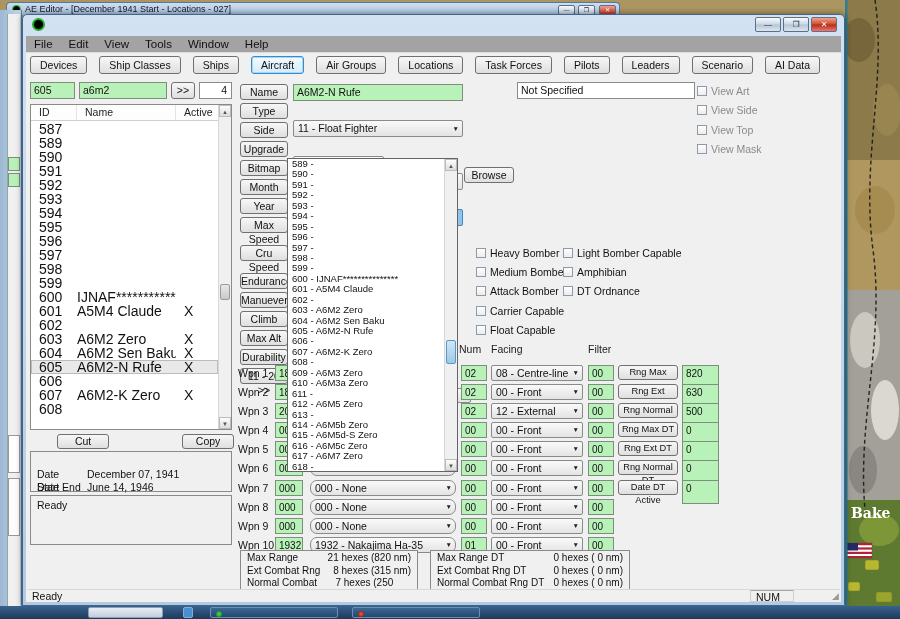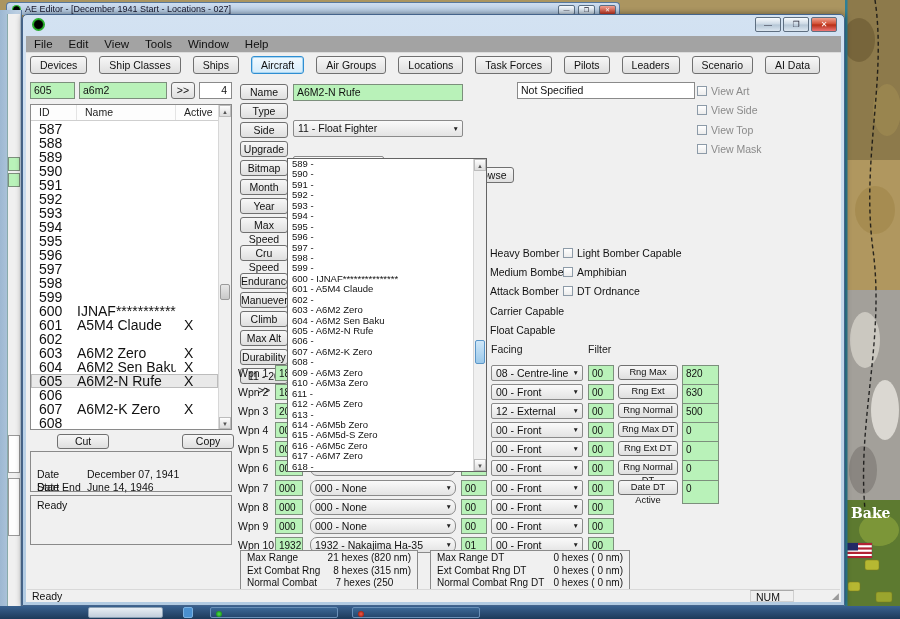--- a/index.html
+++ b/index.html
@@ -79,21 +79,21 @@
   .inf-row { display:flex; height:13px; font-size:10.5px; line-height:13px; }
   .inf-row .l { width:50px; padding-left:6px; }
   .inf-row .v { padding-left:6px; white-space:nowrap; }
 
   
   .lab-btn { position:absolute; left:240px; width:48px; height:16px; line-height:14px; }
   #stat-btns { left:240px; top:160px; width:48px; }
   #stat-btns .btn { width:48px; height:16px; line-height:14px; margin-bottom:3px; }
 
   
-  #dropdown { left:287px; top:158px; width:200px; height:314px; background:#fff; border:1px solid #646464; z-index:50; }
+  #dropdown { left:287px; top:158px; width:171px; height:314px; background:#fff; border:1px solid #646464; z-index:50; }
   #dd-items { position:absolute; left:0; top:0; right:13px; bottom:0; overflow:hidden; }
   .dd-item { height:10.45px; font-size:9.5px; line-height:10.4px; padding-left:4px; white-space:nowrap; }
 
   
   #wpn-rows { left:238px; top:365px; width:485px; }
   .wpn-row { position:relative; height:16px; margin-bottom:3.1px; }
   .wpn-row .wl { position:absolute; left:0; top:2px; font-size:10.5px; }
   .wpn-row .wv { position:absolute; left:37px; top:0; width:28px; height:16px; font-size:10px; }
   .wpn-row .wc { position:absolute; left:72px; top:0; width:146px; height:16px;border-radius:7px; }
   .wpn-row .wn { position:absolute; left:223px; top:0; width:26px; height:16px; font-size:10px; }
@@ -226,25 +226,20 @@
   <div class="abs" id="list-frame">
     <div id="list-header">
       <div class="lh-id">ID</div>
       <div class="lh-name">Name</div>
       <div class="lh-active">Active</div>
     </div>
     <div id="list-rows">
 
     <div class="lrow">
         <div class="c-id">587</div>
-        <div class="c-name"></div>
-        <div class="c-act"></div>
-      </div>
-        <div class="lrow">
-        <div class="c-id">588</div>
         <div class="c-name"></div>
         <div class="c-act"></div>
       </div>
         <div class="lrow">
         <div class="c-id">589</div>
         <div class="c-name"></div>
         <div class="c-act"></div>
       </div>
         <div class="lrow">
         <div class="c-id">590</div>

